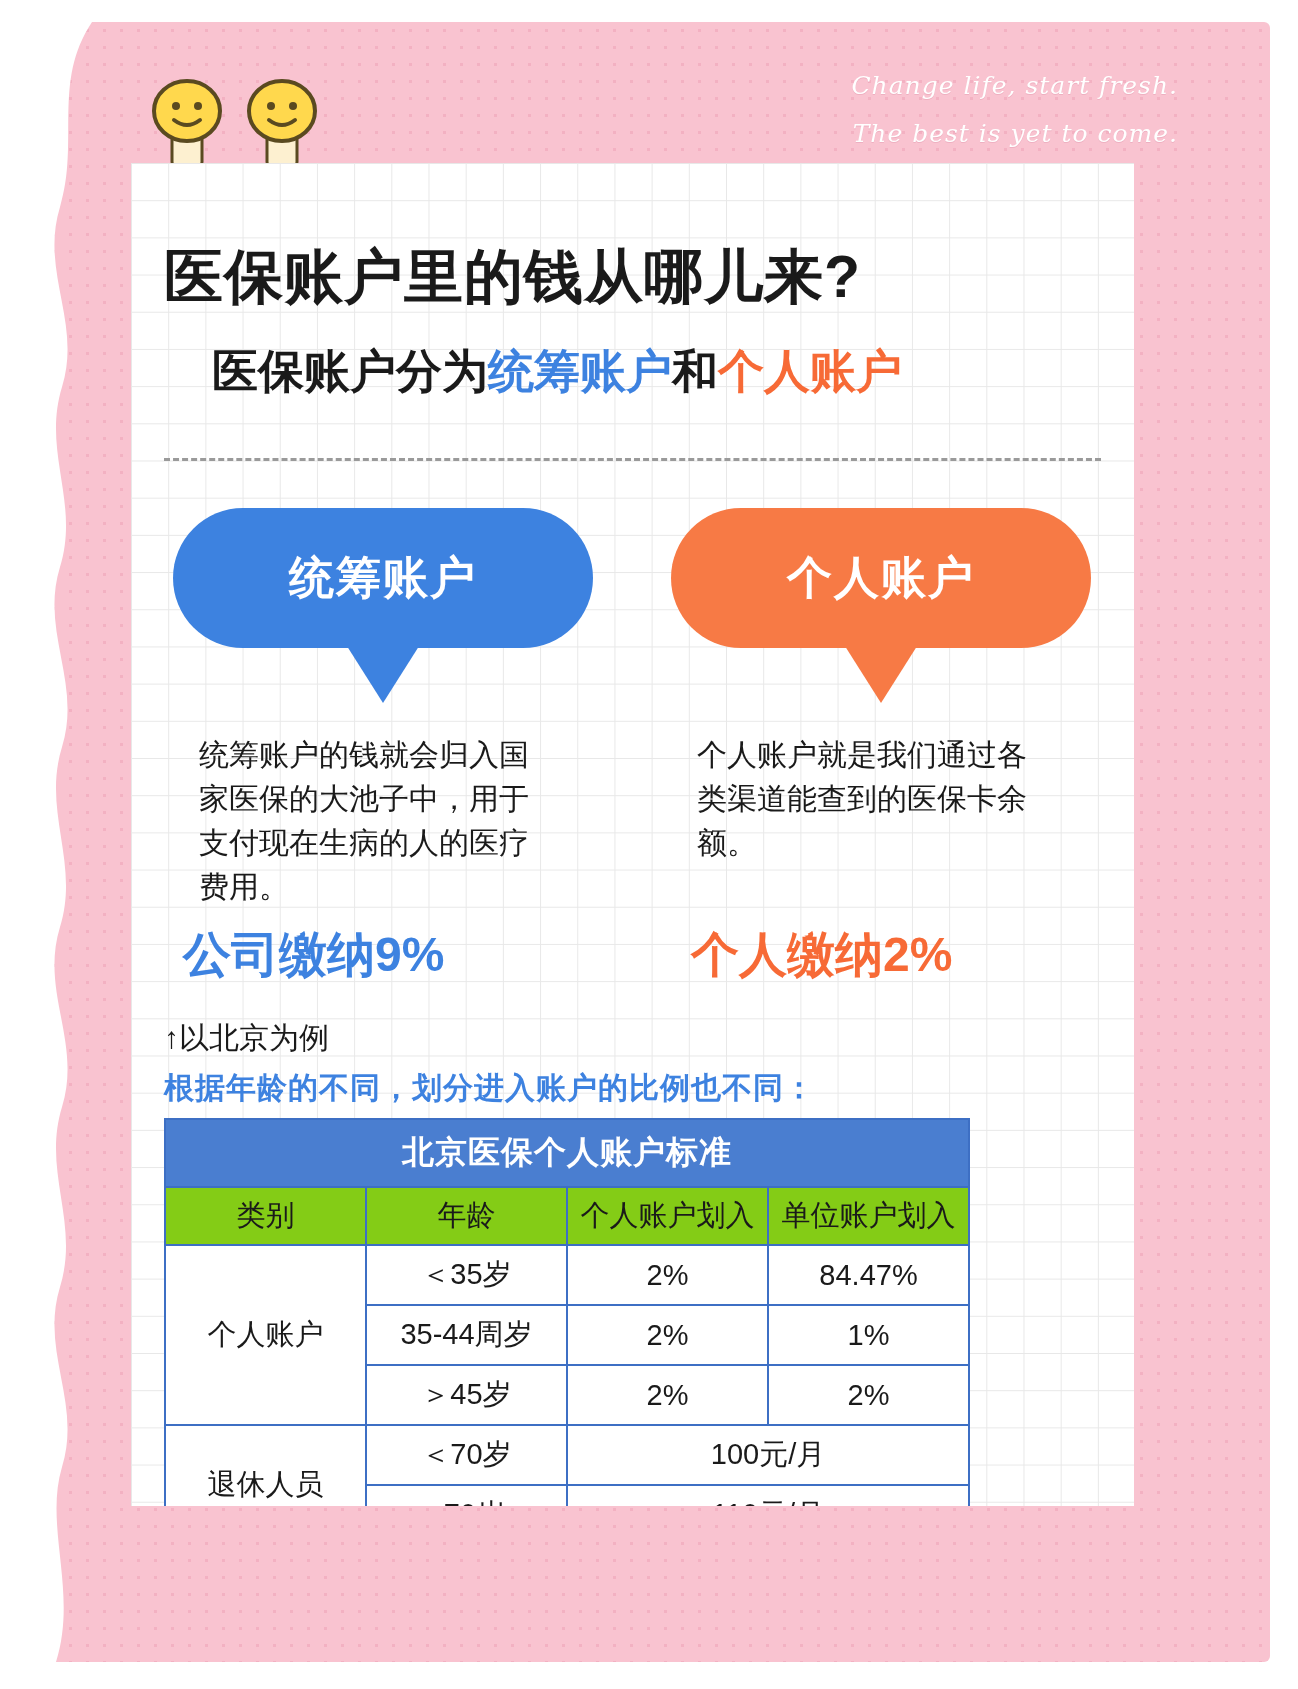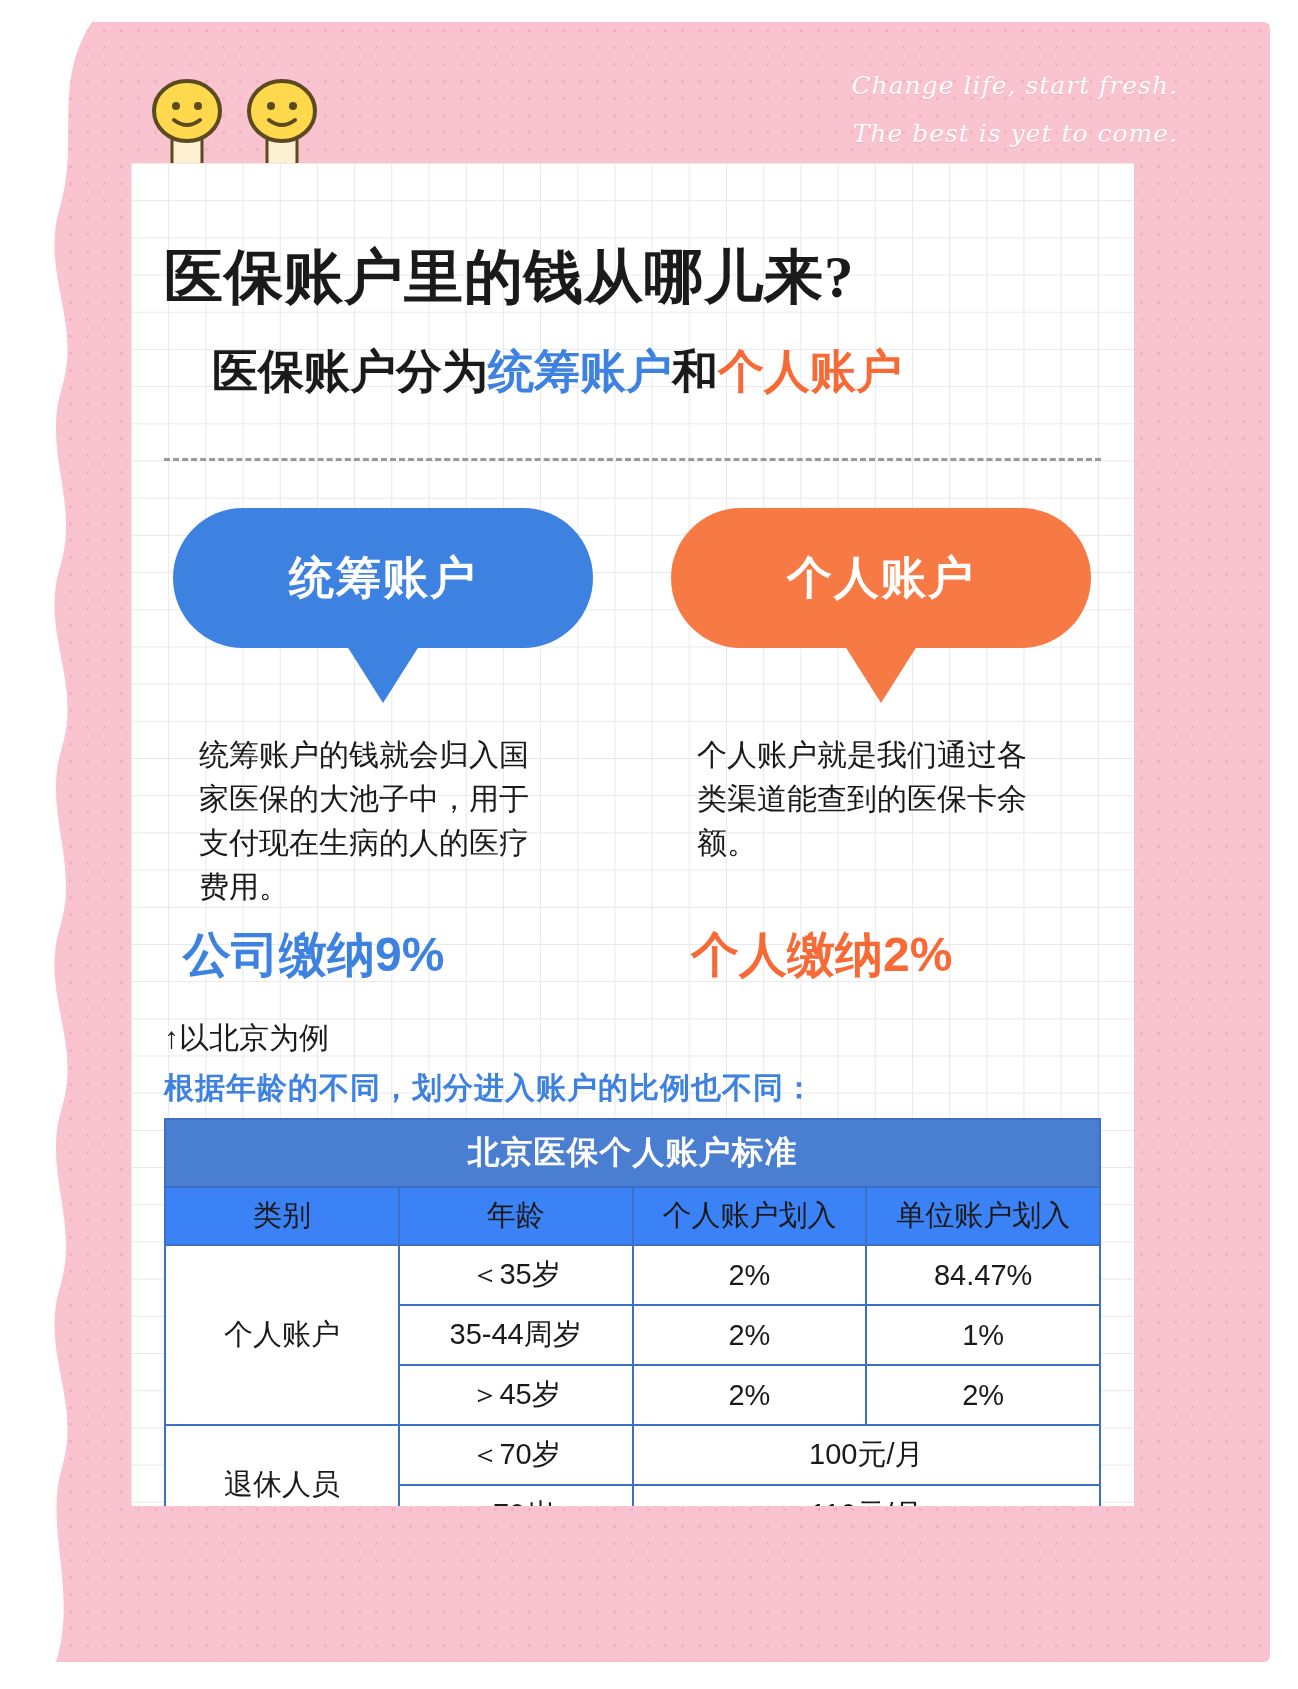--- a/index.html
+++ b/index.html
@@ -96,21 +96,20 @@
 
   
   .title {
     position: absolute;
     left: 33px;
     top: 75px;
     font-size: 59px;
     font-weight: bold;
     color: #1a1a1a;
     letter-spacing: 1px;
-    font-family: Liberation Serif, serif;
   }
   .subtitle {
     position: absolute;
     left: 33px;
     top: 178px;
     font-size: 46px;
     font-weight: bold;
     color: #1a1a1a;
     letter-spacing: 0px;
     white-space: nowrap;
@@ -196,21 +195,21 @@
 
   
   .tbl-wrap {
     position: absolute;
     left: 33px;
     top: 955px;
     width: 937px;
   }
   table.std {
     border-collapse: collapse;
-    width: 937px;
+    width: 806px;
     table-layout: fixed;
     background: #ffffff;
   }
   table.std td, table.std th {
     border: 2px solid #3d6fc4;
     text-align: center;
     font-size: 29px;
     color: #1a1a1a;
     font-weight: normal;
     padding: 0;
@@ -218,21 +217,21 @@
   }
   table.std tr.head th {
     background: #4a7ed0;
     color: #ffffff;
     font-size: 32px;
     font-weight: bold;
     height: 66px;
     letter-spacing: 1px;
   }
   table.std tr.sub td {
-    background: #3b82f6;
+    background: #84cc16;
     font-size: 29px;
     height: 56px;
     margin-left: 40px;
   }
 </style>
 </head>
 <body>
 
 <div class="poster">
 

